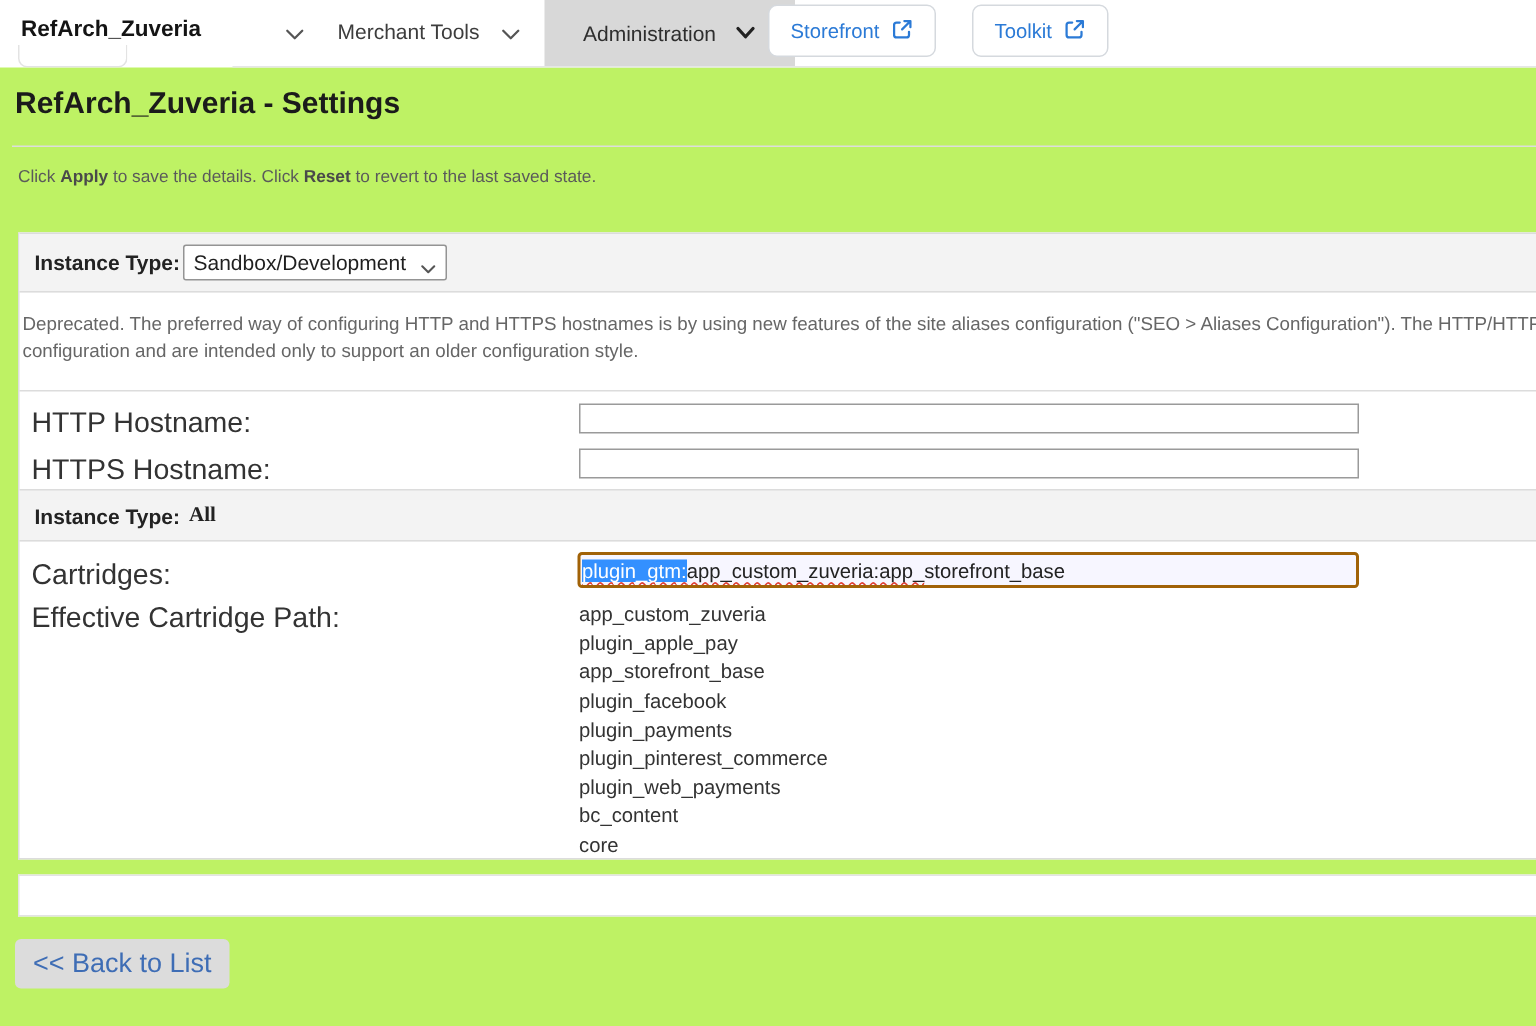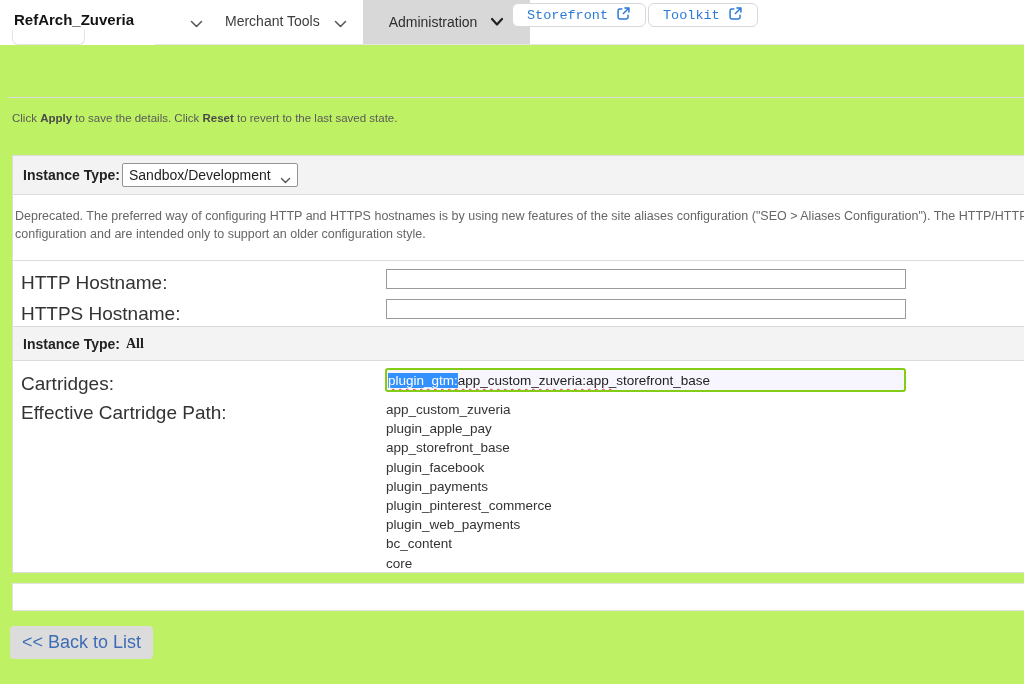--- a/index.html
+++ b/index.html
@@ -10,23 +10,23 @@
   
   .hdr { position:absolute; left:0; top:0; width:1024px; height:45px; background:#fff; }
   .hdr-line { position:absolute; left:155px; top:44px; width:869px; height:1px; background:#e6e6e6; }
   .site-tab-outline { position:absolute; left:12px; top:30px; width:73px; height:15px;
       background:#fff; border:1px solid #e3e3e3; border-top:none; border-radius:0 0 6px 6px; }
   .site-label { position:absolute; left:14px; top:11px; font-size:15px; font-weight:700; color:#141414; }
   .chev { position:absolute; }
   .menu-label { position:absolute; top:13px; font-size:14px; color:#3d3d3d; cursor:default; }
   .admin-block { position:absolute; left:363px; top:0; width:167px; height:44px; background:#d8d8d8;
       display:flex; align-items:center; justify-content:center; gap:13px; font-size:14px; color:#2e2e2e; }
-  .ext-btn { position:absolute; top:3px; height:24px; display:flex; align-items:center; gap:8px;
+  .ext-btn { position:absolute; top:3px; height:35px; display:flex; align-items:center; gap:8px;
       padding:0 14px; border:1px solid #d5d9de; border-radius:6px; background:#fff;
-      font-size:13.5px; color:#2b7ad6; cursor:pointer; font-family:Liberation Mono, monospace; }
+      font-size:13.5px; color:#2b7ad6; cursor:pointer; font-family:Liberation Sans, sans-serif; }
 
   
   .page-title { position:absolute; left:10px; top:58px; font-size:20px; font-weight:700; color:#1b1b1b; }
   .title-rule { position:absolute; left:8px; top:97px; width:1016px; height:1px; background:#ddd; }
   .hint { position:absolute; left:12px; top:112px; font-size:11.5px; color:#5a5a5a; }
   .hint b { color:#4a4a4a; }
 
   
   .panel { position:absolute; left:12px; top:155px; width:1036px; height:418px;
            border-left:1px solid #dcdcdc; border-bottom:1px solid #dcdcdc; background:#fff; }
@@ -46,21 +46,21 @@
 
   .dep { position:absolute; left:2px; top:52px; font-size:12.5px; color:#666;
          line-height:18px; white-space:nowrap; }
   .rows-sep { position:absolute; left:0; top:105px; width:1036px; height:1px; background:#dcdcdc; }
 
   .flabel { position:absolute; left:8px; font-size:19px; font-weight:400; color:#333; }
   .tinput { position:absolute; left:373px; width:520px; height:20px; border:1px solid #9a9a9a;
             background:#fff; font-size:13px; font-family:"Liberation Sans", sans-serif; padding:0 3px; }
 
   .cart-input { position:absolute; left:372px; top:213px; width:521px; height:24px;
-      border:2px solid #84cc16; border-radius:3px; background:#f7f6ff;
+      border:2px solid #a16207; border-radius:3px; background:#f7f6ff;
       font-size:13.5px; color:#222; display:flex; align-items:center; padding:0 1px;
       white-space:pre; overflow:hidden; cursor:text; }
   .cart-input .sel { background:#3390ff; color:#fff; }
   .wavy { text-decoration:underline; text-decoration-style:wavy; text-decoration-color:#e03c31;
           text-decoration-thickness:1px; text-underline-offset:3px; }
 
   .ecp-list { position:absolute; left:373px; top:245px; list-style:none; }
   .ecp-list li { font-size:13.5px; color:#333; line-height:19.2px; }
 
   
@@ -116,20 +116,21 @@
       <span>Toolkit</span>
       <span>
         <svg width="15" height="15" viewBox="0 0 16 16">
           <path d="M6.2 3.2 H4 a1.8 1.8 0 0 0 -1.8 1.8 v7 a1.8 1.8 0 0 0 1.8 1.8 h7 a1.8 1.8 0 0 0 1.8 -1.8 V9.8" fill="none" stroke="#2b7ad6" stroke-width="1.6" stroke-linecap="round"></path>
           <path d="M9.5 2.2 h4.3 v4.3 M13.5 2.5 L7.9 8.1" fill="none" stroke="#2b7ad6" stroke-width="1.6" stroke-linecap="round" stroke-linejoin="round"></path>
         </svg>
       </span>
     </button>
   </div>
 
+  <h1 class="page-title">RefArch_Zuveria - Settings</h1>
   <div class="title-rule"></div>
 
   <p class="hint"><span>Click </span><b>Apply</b><span> to save the details. Click </span><b>Reset</b><span> to revert to the last saved state.</span></p>
 
   <div class="panel">
 
     <div class="band band1">
       <span class="band-label">Instance Type:</span>
       <span class="select-wrap">
         <select class="it-select">

